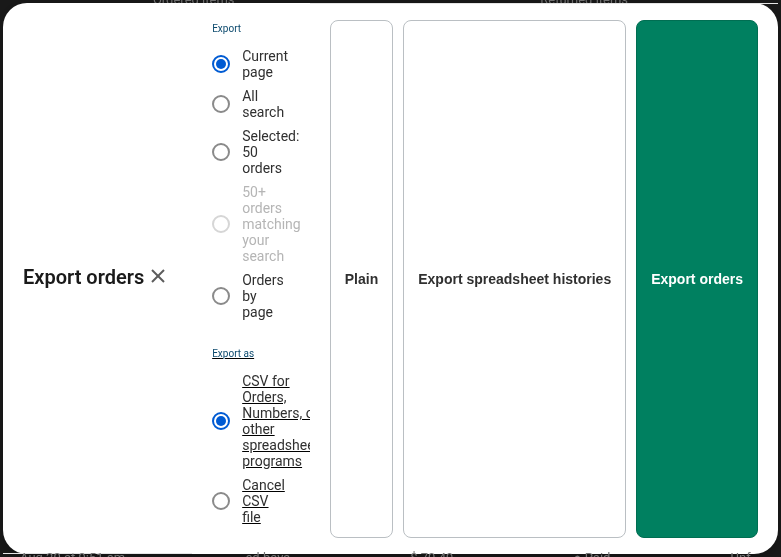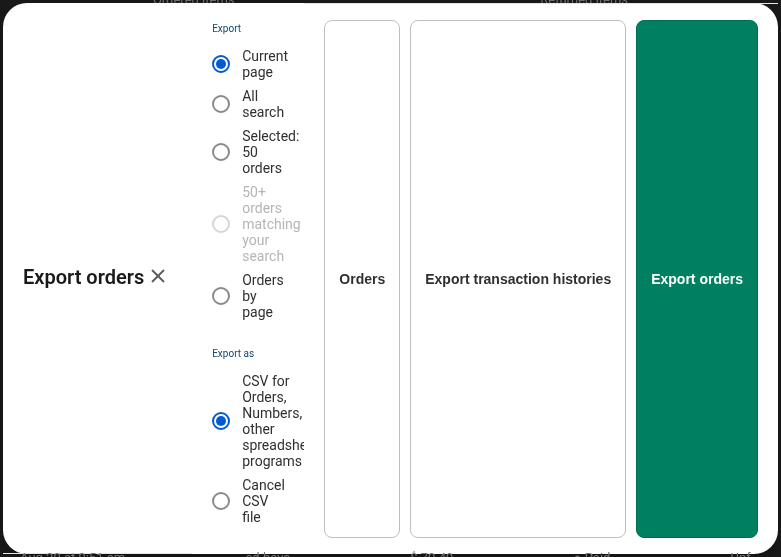--- a/index.html
+++ b/index.html
@@ -100,20 +100,21 @@
     }
     .radio-label {
       font-size: 14px;
       color: #303030;
     }
     .radio-item.disabled .radio-label {
       color: #b5b5b5;
     }
     .section-gap {
       margin-top: 28px;
+      text-decoration: underline;
     }
     .modal-footer {
       border-top: 1px solid #e5e5e5;
       padding: 16px 20px;
       display: flex;
       justify-content: flex-end;
       gap: 10px;
     }
     .btn {
       font-size: 14px;
@@ -213,22 +214,22 @@
         </label>
         <label class="radio-item">
           <span class="radio-circle"></span>
           <span class="radio-label">Cancel CSV file</span>
         </label>
       </div>
     </div>
   </div>
 
   <div class="modal-footer">
-    <button class="btn btn-secondary">Orders</button>
-    <button class="btn btn-secondary">Export transaction histories</button>
+    <button class="btn btn-secondary">Plain</button>
+    <button class="btn btn-secondary">Export spreadsheet histories</button>
     <button class="btn btn-primary">Export orders</button>
   </div>
 </div>
 
 <div class="bg-hints-bottom">
     <span>Aug 20 at 9:51 am</span>
     <span>ed bays</span>
     <span>$ 70.49</span>
     <span>● Paid</span>
     <span>Unf...</span>

